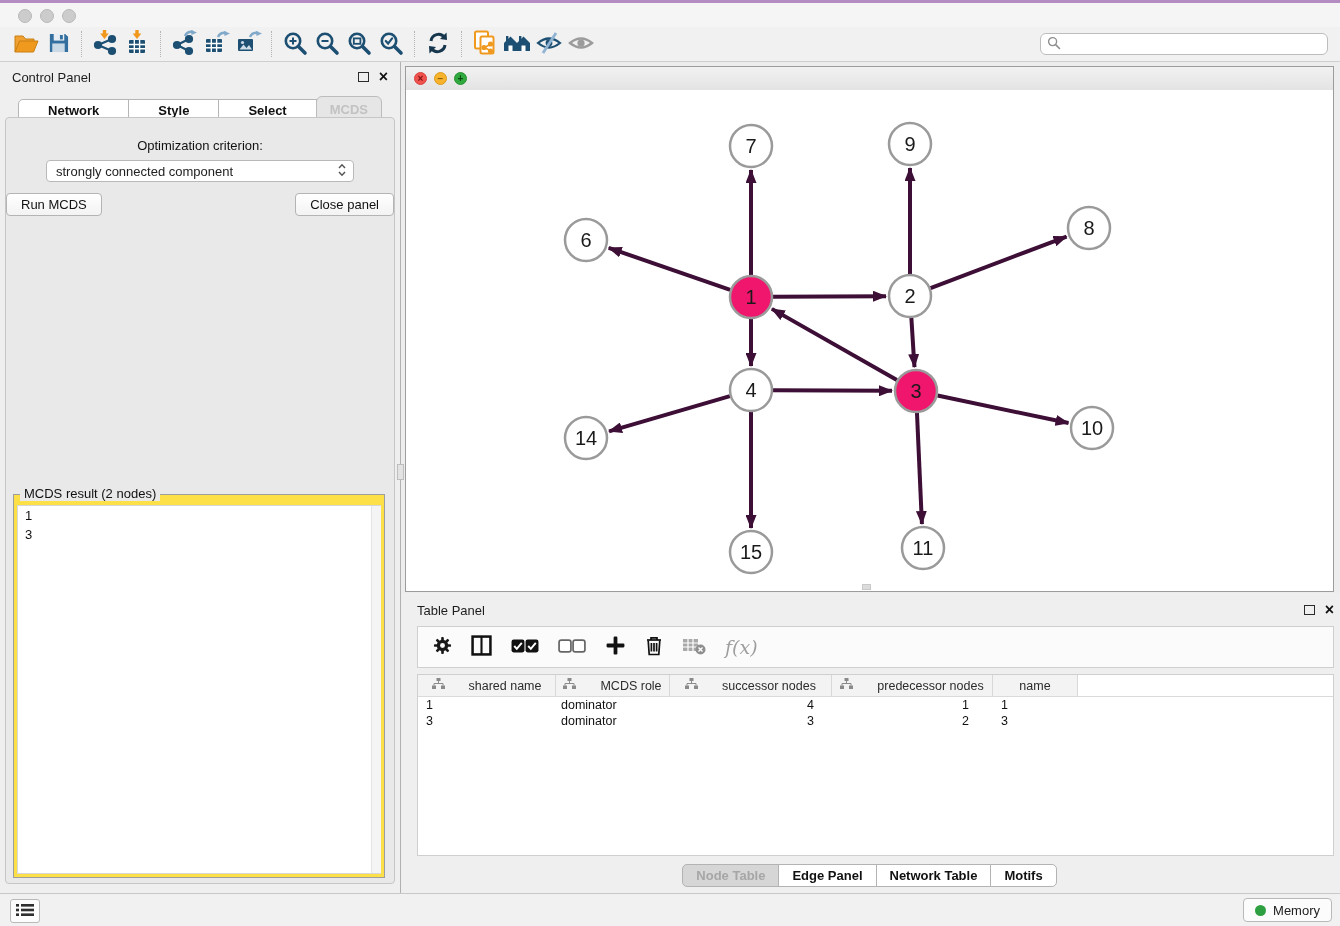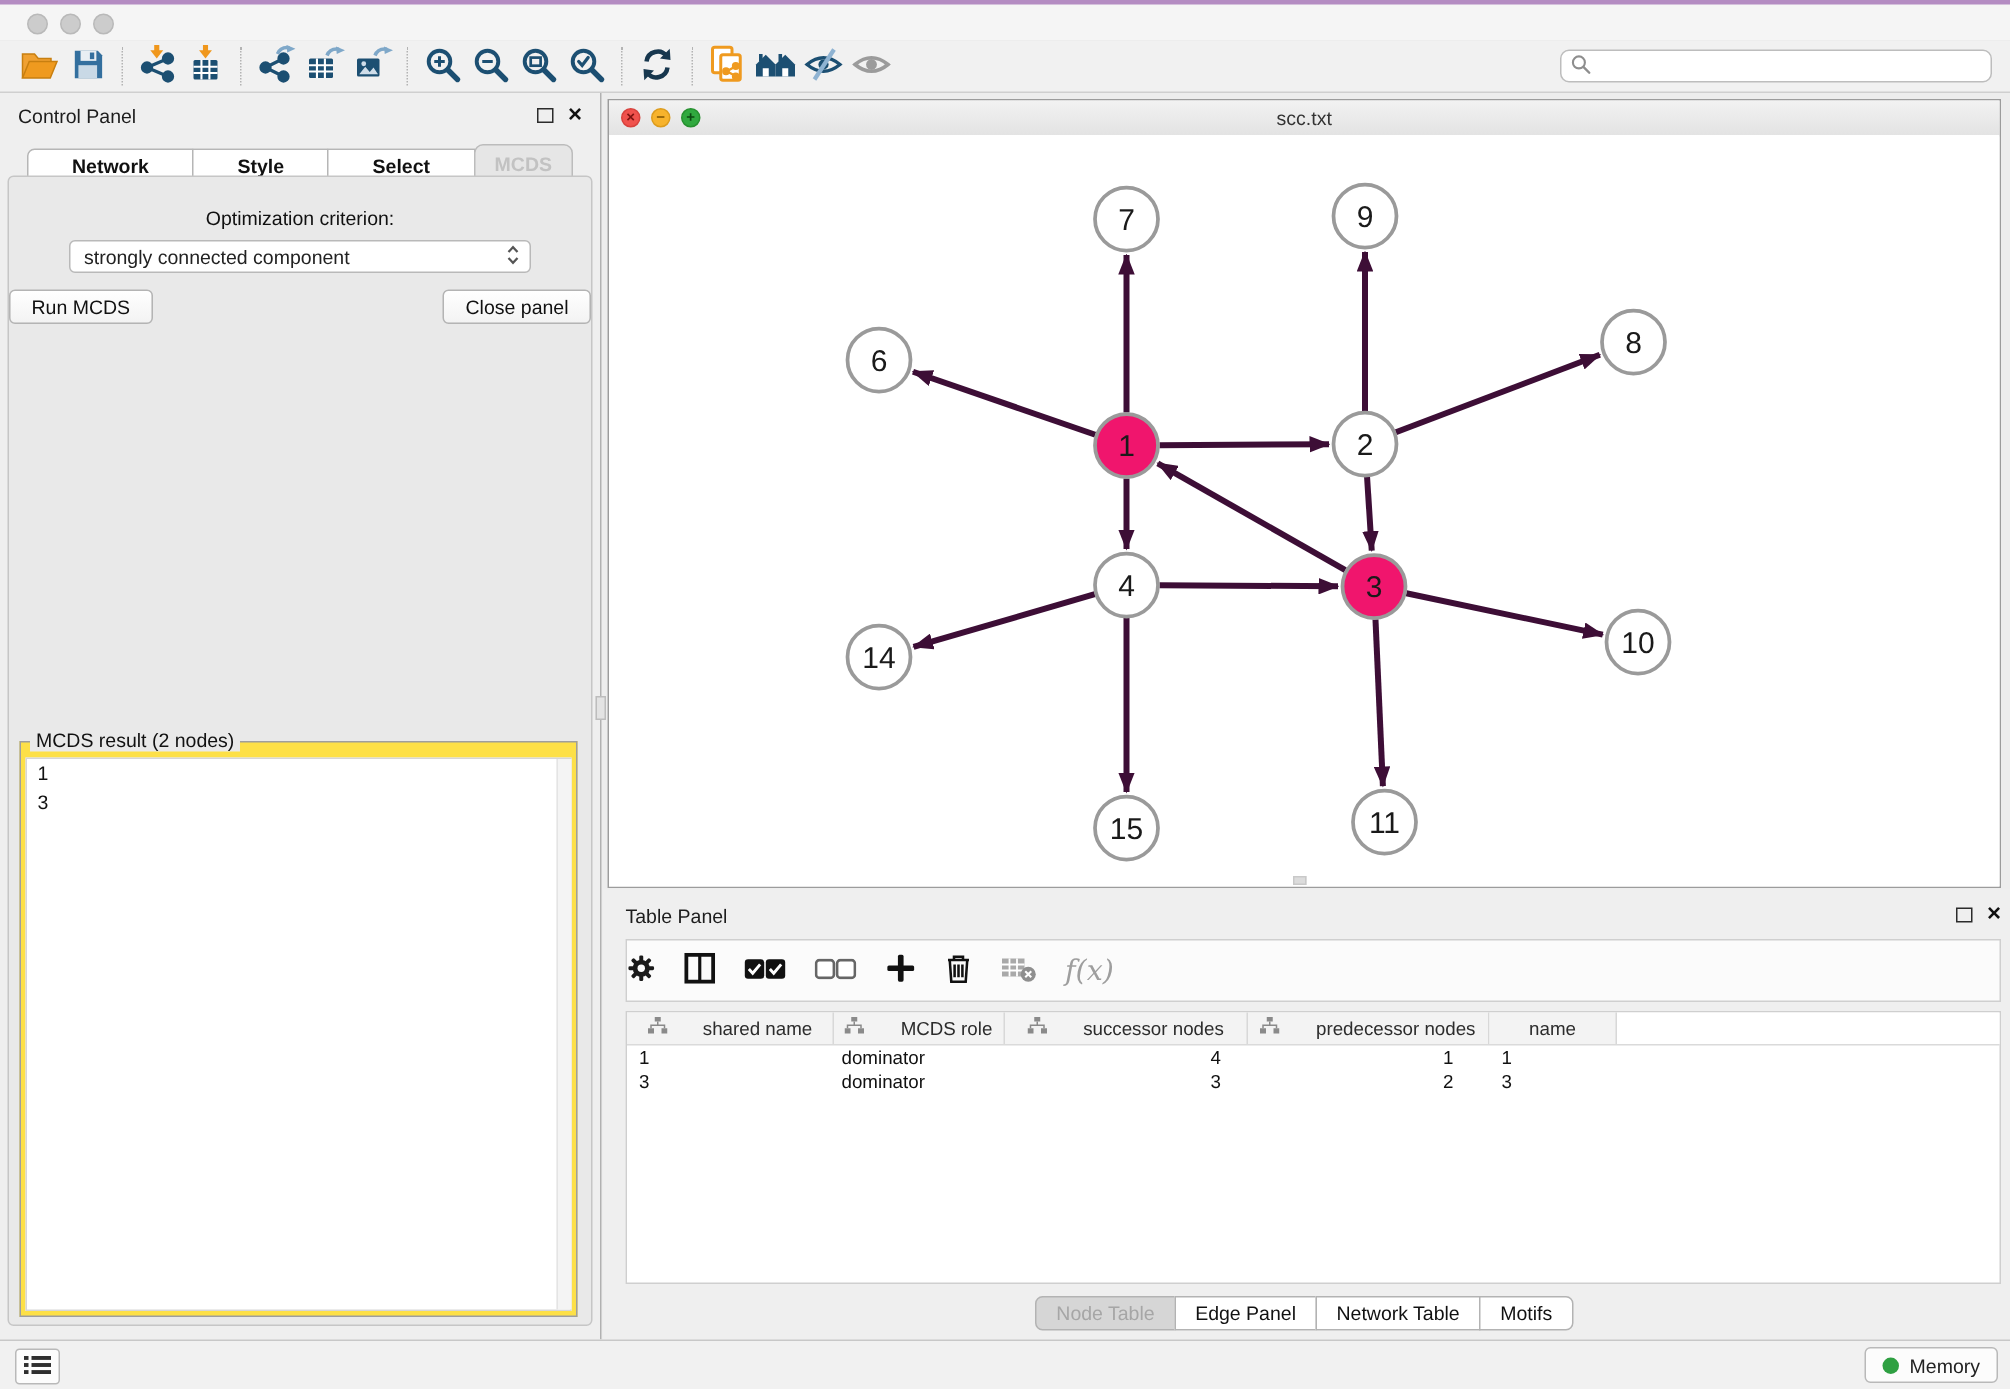--- a/index.html
+++ b/index.html
@@ -46,34 +46,34 @@
   .tl-red{background:#f0524d;border:1px solid #d8423d;color:#7e1412}
   .tl-yellow{background:#f7b32c;border:1px solid #dd9c1c;color:#8a5d05}
   .tl-green{background:#30a93f;border:1px solid #26912f;color:#0c4a12}
   .nw-lights{display:flex;gap:7px;margin-left:8px}
   .nw-title{position:absolute;left:0;width:100%;text-align:center;color:#333;font-size:13px}
   .nw-canvas{position:absolute;left:0;top:23px;right:0;bottom:0;background:#fff}
   .canvas-grip{position:absolute;left:456px;bottom:1px;width:9px;height:6px;background:#dcdcdc;border:1px solid #c9c9c9;box-sizing:border-box}
   
   .right-lower{position:absolute;left:402px;top:593px;width:938px;height:300px;background:#efefef}
   .tp-header{position:absolute;left:417px;top:598px;width:917px;height:24px;display:flex;align-items:center}
-  .tp-toolbar{position:absolute;left:417px;top:626px;width:917px;height:42px;background:#fbfbfb;border:1px solid #cfcfcf;box-sizing:border-box;display:flex;align-items:center;gap:19px;}
+  .tp-toolbar{position:absolute;left:417px;top:626px;width:917px;height:42px;background:#fbfbfb;border:1px solid #cfcfcf;box-sizing:border-box;display:flex;align-items:center;gap:19px;padding-left:15px}
   .tp-tbtn{display:flex;align-items:center;justify-content:center}
   .fx{font-family:"DejaVu Serif",serif;font-style:italic;color:#9e9e9e;font-size:19px}
   .tp-table{position:absolute;left:417px;top:674px;width:917px;height:182px;background:#fff;border:1px solid #cfcfcf;box-sizing:border-box}
   .thead{display:grid;grid-template-columns:138px 114px 162px 161px 85px 1fr;height:21px;border-bottom:1px solid #dadada}
   .thcell{background:#f3f3f3;border-right:1px solid #d8d8d8;display:flex;align-items:center;justify-content:center;gap:24px;font-size:12.5px;color:#2c2c2c;overflow:hidden}
   .thcell.filler{background:#fff;border-right:none}
   .trow{display:grid;grid-template-columns:138px 114px 162px 161px 85px 1fr;height:16px;align-items:center}
   .tcell{font-size:12.5px;color:#111;overflow:hidden;white-space:nowrap}
   .tcell.c0{padding-left:8px}.tcell.c1{padding-left:5px}
   .tcell.c2{text-align:right;padding-right:18px}.tcell.c3{text-align:right;padding-right:24px}
   .tcell.c4{padding-left:8px}
   .bt-tabs{position:absolute;left:405px;top:864px;width:929px;display:flex;justify-content:center}
-  .bt-tab{background:#fff;border:1px solid #b3b3b3;padding:3px 13px;margin-left:-1px;font-weight:400;font-size:13px;color:#111}
+  .bt-tab{background:#fff;border:1px solid #b3b3b3;padding:3px 13px;margin-left:-1px;font-weight:700;font-size:13px;color:#111}
   .bt-tab:first-child{border-radius:5px 0 0 5px;margin-left:0}
   .bt-tab:last-child{border-radius:0 5px 5px 0}
   .bt-tab.active{background:#d6d6d6;color:#a6a6a6;border-color:#b3b3b3}
   
   .statusbar{position:absolute;left:0;top:893px;width:1340px;height:46px;background:#f1f1f1;border-top:1px solid #c8c8c8;box-sizing:border-box}
   .list-btn{position:absolute;left:10px;top:5px;width:30px;height:24px;background:#fcfcfc;border:1px solid #b9b9b9;border-radius:3px;display:flex;align-items:center;justify-content:center;box-sizing:border-box}
   .mem-btn{position:absolute;right:8px;top:4px;height:24px;background:#fcfcfc;border:1px solid #b9b9b9;border-radius:4px;display:flex;align-items:center;gap:7px;padding:0 11px;box-sizing:border-box}
   .mem-dot{width:11px;height:11px;border-radius:50%;background:#2fa042}
 </style>
 </head>
@@ -276,21 +276,20 @@
           <div class="res-line">3</div>
         </div>
       <div class="res-scroll" style="right:3px;top:11px;bottom:4px;position:absolute"></div>
     </div>
   </div>
 </div>
 <div class="divider-grip"></div>
 
 <div class="net-window">
   <div class="nw-titlebar">
-    <div class="nw-title">scc.txt</div>
     <div class="nw-lights">
       <div class="tl tl-red">×</div>
       <div class="tl tl-yellow">−</div>
       <div class="tl tl-green">+</div>
     </div>
   </div>
   <div class="nw-canvas">
     <svg id="graph-svg" width="927" height="501" viewBox="0 0 927 501">
       <defs>
         <marker id="arrowhead" markerUnits="userSpaceOnUse" markerWidth="14" markerHeight="11" refX="13" refY="5.5" orient="auto">

